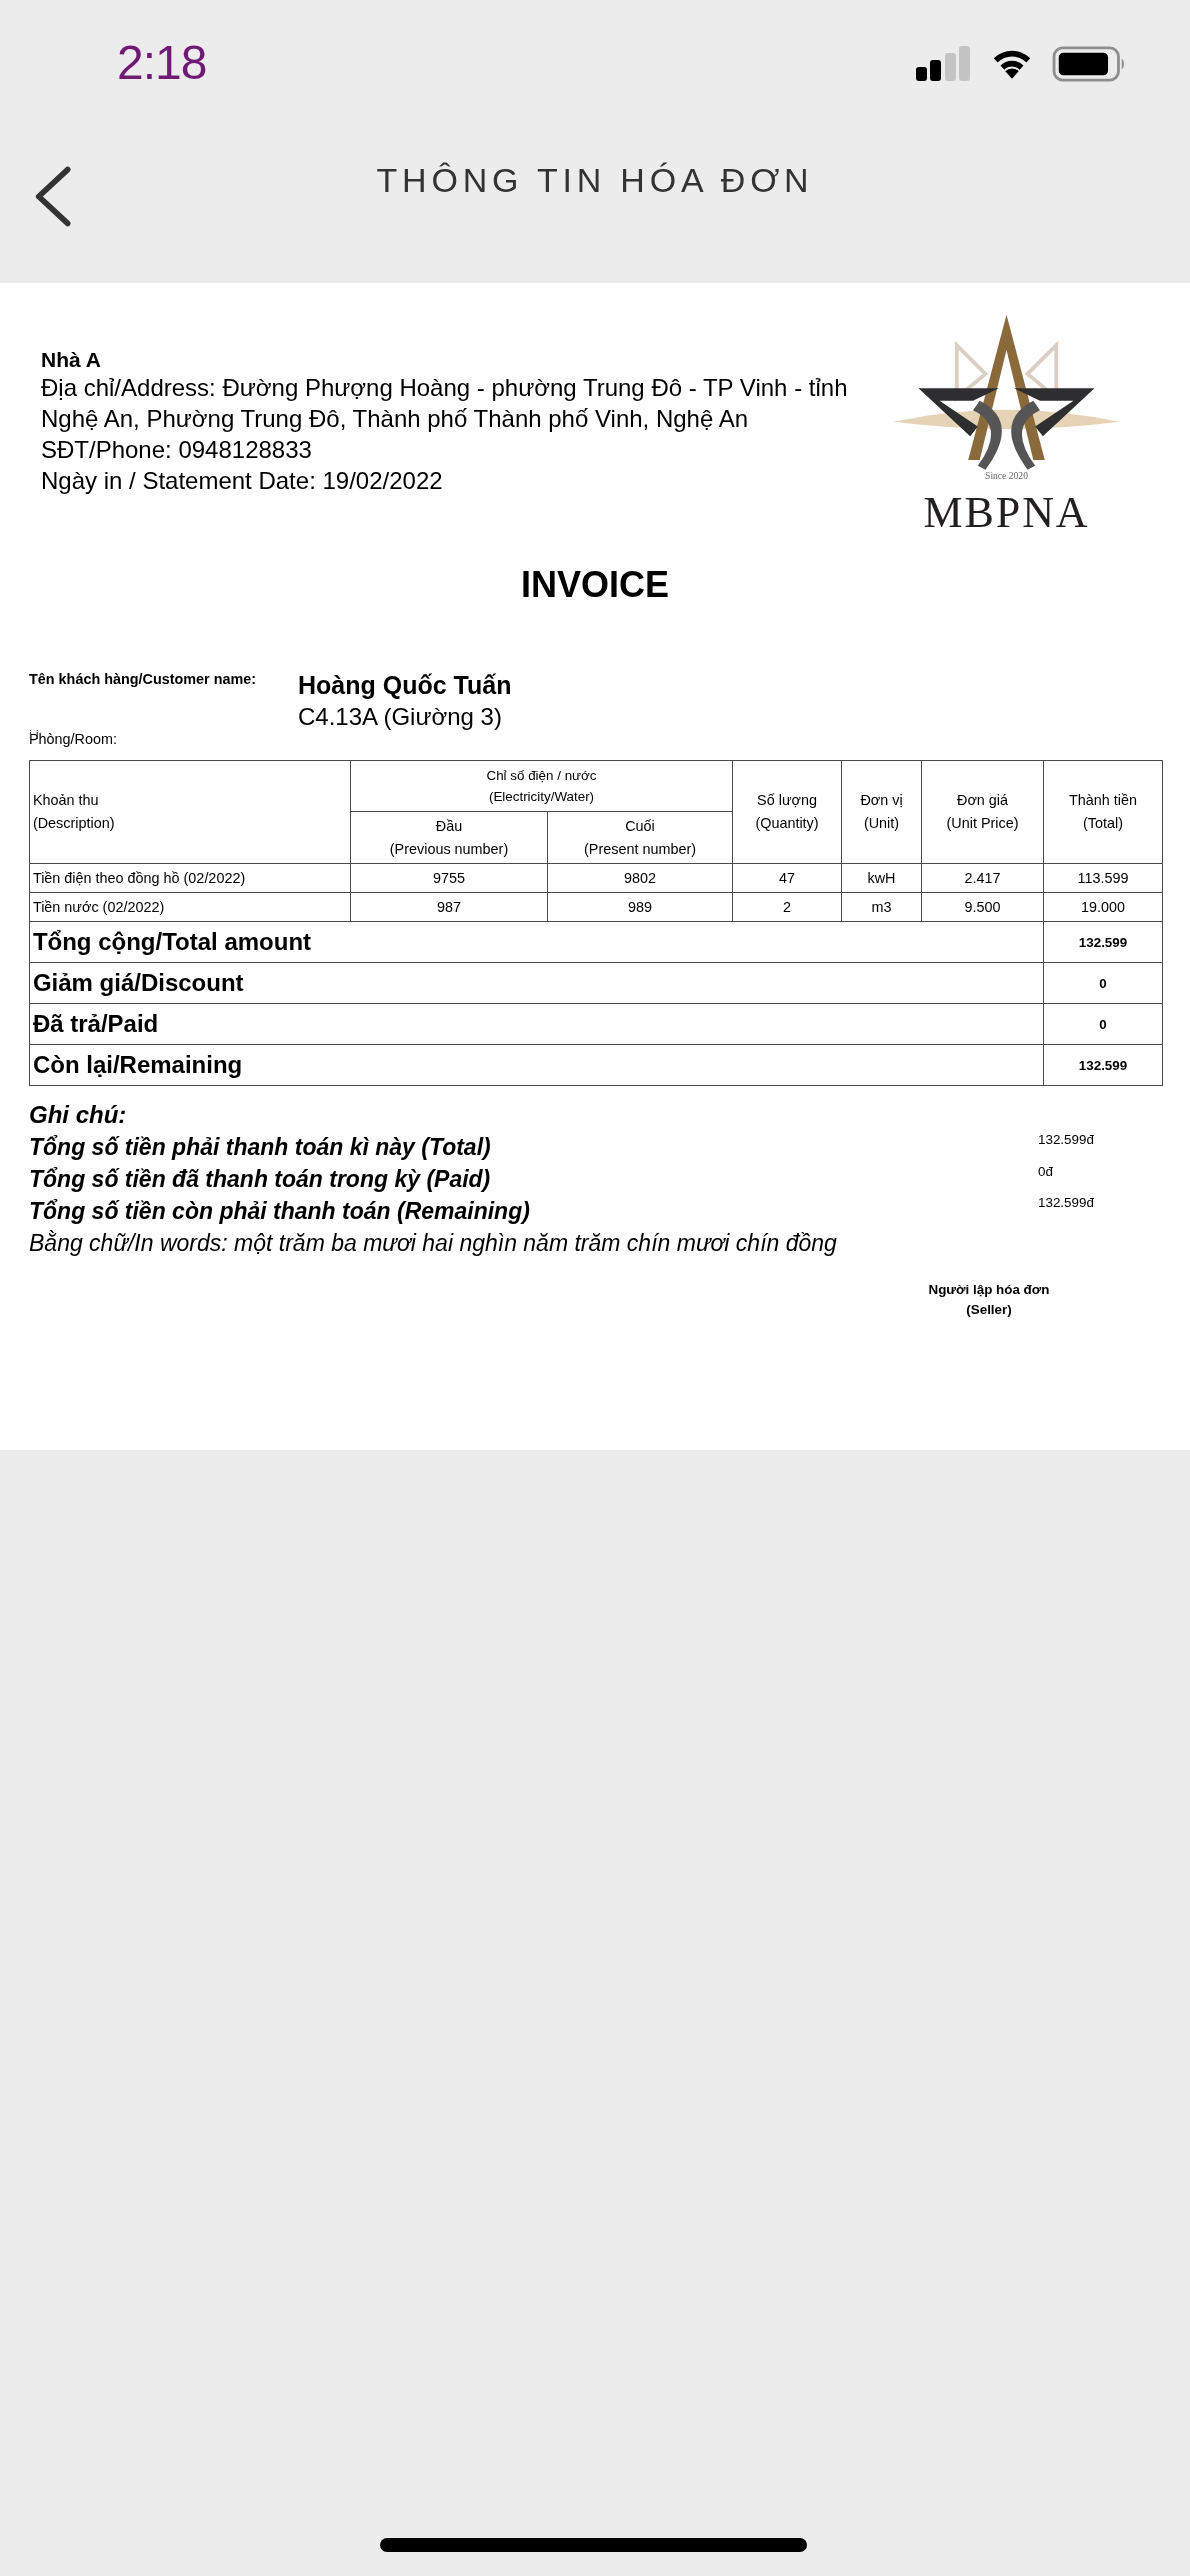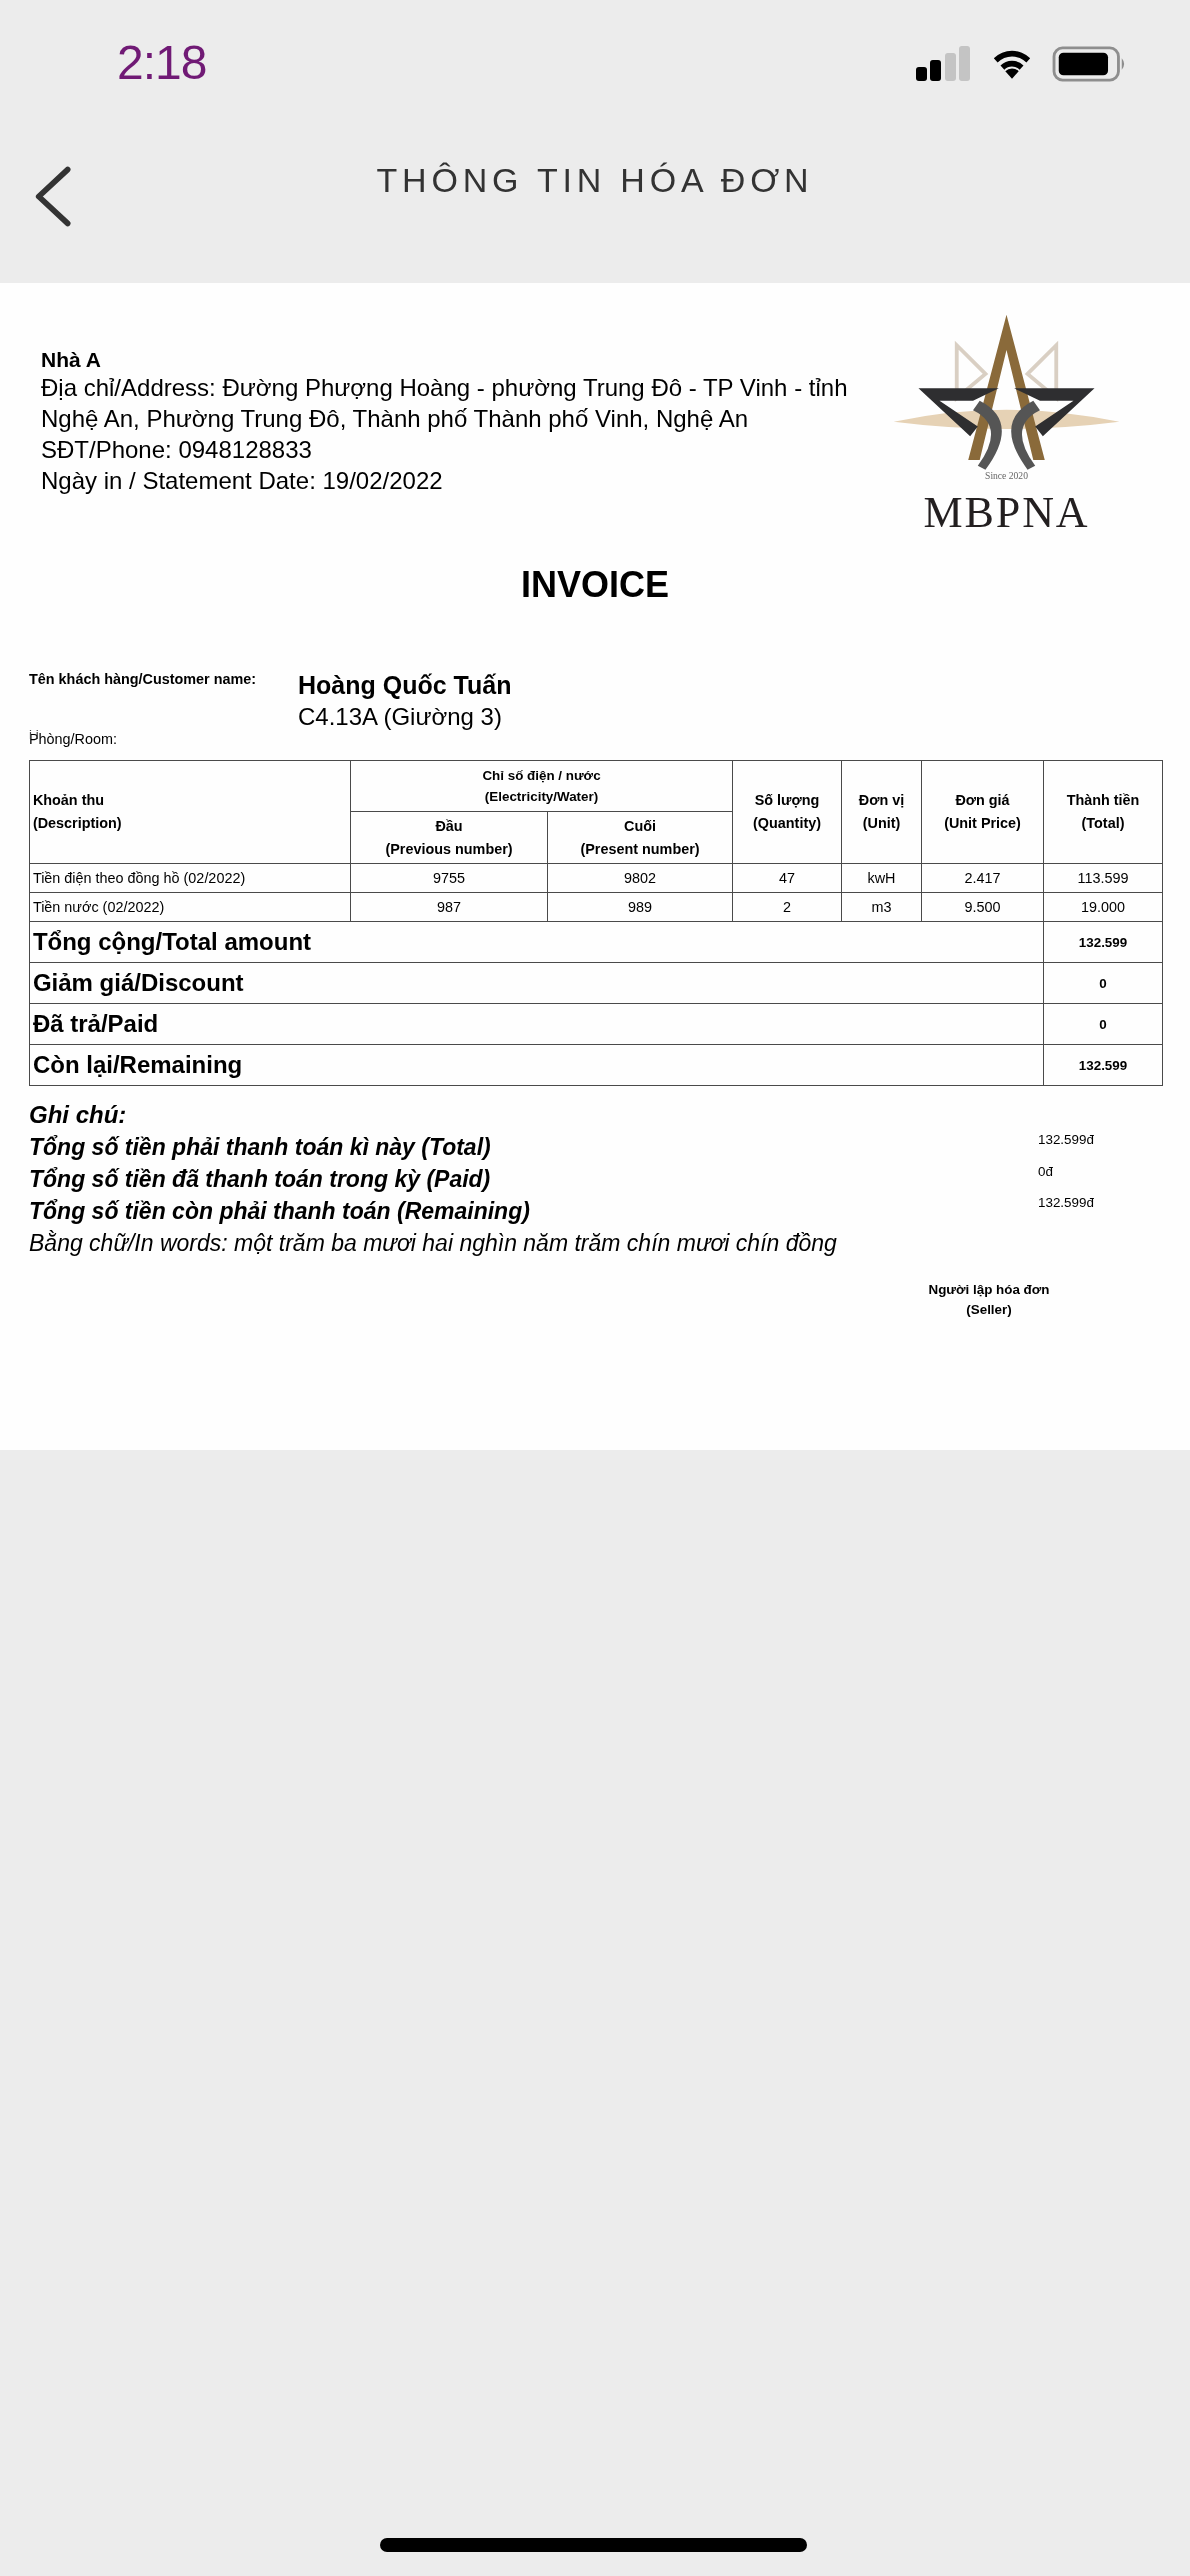--- a/index.html
+++ b/index.html
@@ -61,21 +61,21 @@
 
     
     table.inv {
       position: absolute; left: 29px; top: 477px; width: 1133px;
       border-collapse: collapse; table-layout: fixed;
     }
     table.inv td {
       border: 1.9px solid #4a4a4a; text-align: center; vertical-align: middle;
       font-size: 14.4px; padding: 0 3.8px;
     }
-    table.inv td.hd { font-weight: bold; font-size: 14.4px; line-height: 23px; }
+    table.inv td.hd { font-weight: normal; font-size: 14.4px; line-height: 23px; }
     table.inv td.left { text-align: left; padding-left: 2.9px; }
     table.inv tr.r-head1 td { height: 51px; }
     table.inv tr.r-head2 td { height: 52px; }
     table.inv tr.r-item td { height: 29px; }
     table.inv tr.r-sum td { height: 41px; }
     table.inv td.sum-label { text-align: left; font-size: 24px; font-weight: bold; padding-left: 2.9px; }
     table.inv td.sum-val { font-size: 13.4px; font-weight: bold; }
 
     .notes { position: absolute; left: 29px; top: 815px; font-style: italic; }
     .notes .n-title { font-size: 24px; font-weight: bold; line-height: 33px; }

